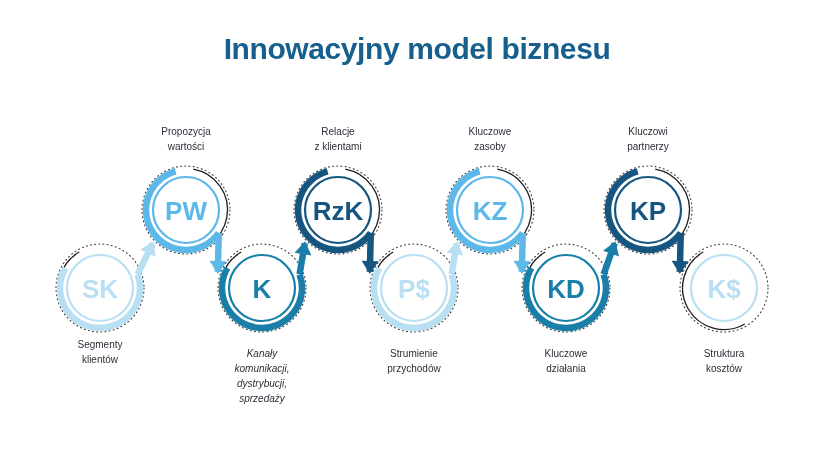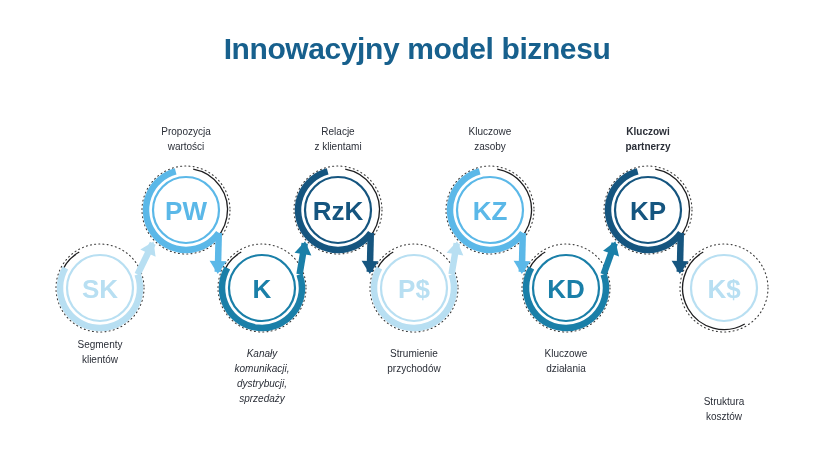--- a/index.html
+++ b/index.html
@@ -173,19 +173,19 @@
 dystrybucji,
 sprzedaży</div>
       <div class="caption top" style="width: 130px; left: 273px; top: 124px;">Relacje
 z klientami</div>
       <div class="caption bottom" style="width: 130px; left: 349px; top: 346px;">Strumienie
 przychodów</div>
       <div class="caption top" style="width: 130px; left: 425px; top: 124px;">Kluczowe
 zasoby</div>
       <div class="caption bottom" style="width: 130px; left: 501px; top: 346px;">Kluczowe
 działania</div>
-      <div class="caption top" style="width: 130px; left: 583px; top: 124px; font-weight: bold;">Kluczowi
+      <div class="caption top" style="width: 130px; left: 583px; top: 124px;">Kluczowi
 partnerzy</div>
-      <div class="caption bottom" style="width: 130px; left: 659px; top: 346px; margin-top: 48px;">Struktura
+      <div class="caption bottom" style="width: 130px; left: 659px; top: 346px;">Struktura
 kosztów</div>
     </div>
 
 </div>
 
 </body></html>

